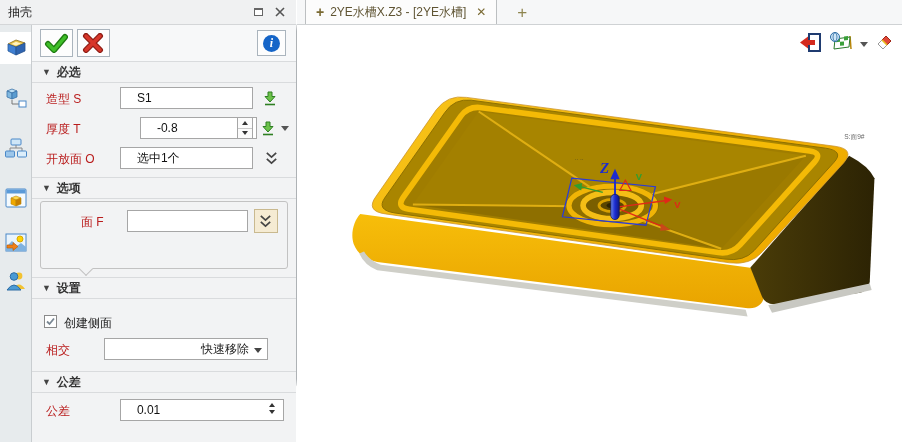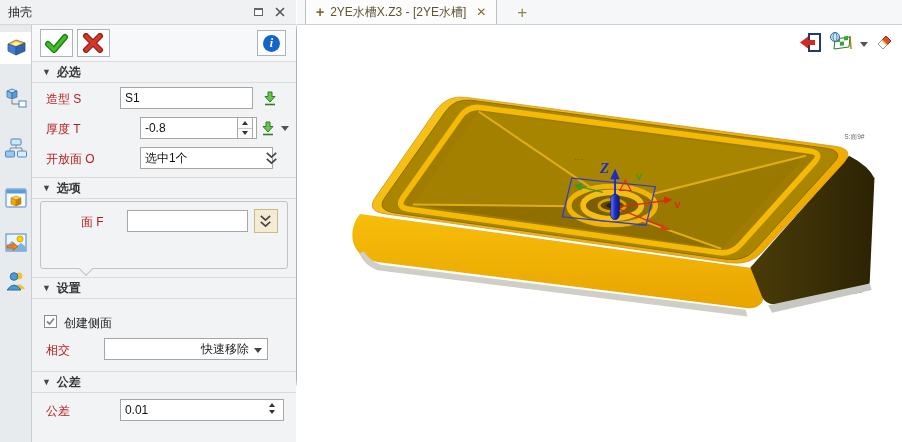--- a/index.html
+++ b/index.html
@@ -24,21 +24,21 @@
   .content { position:relative; width:265px; height:417px; background:#f2f3f4; overflow:hidden; }
   .toolbar { height:36px; display:flex; align-items:center; padding:0 6px 0 8px; background:#f7f8f9; }
   .tb-btn { width:33px; height:28px; border:1px solid #aab4bd; background:#fdfdfd; display:flex; align-items:center; justify-content:center; margin-right:4px; }
   .tb-btn.info { margin-left:auto; margin-right:4px; width:29px; height:26px; }
   .info-circle { width:17px; height:17px; border-radius:50%; background:#1565c8; color:#fff; font:italic bold 12px "Liberation Serif",serif; display:flex; align-items:center; justify-content:center; }
 
   .sec-hdr { height:22px; display:flex; align-items:center; padding-left:10px; border-top:1px solid #d9dbdd; border-bottom:1px solid #d9dbdd; background:#f2f3f4; font-weight:bold; color:#333; }
   .sec-hdr .marker { font-size:9px; margin-right:6px; color:#444; }
   .row { position:relative; height:30px; }
   .row .lbl { position:absolute; left:14px; top:8px; color:#b91c1c; }
-  .inp { position:absolute; top:4px; height:22px; border:1px solid #a6a6a6; background:#fff; font:12px "Liberation Sans","DejaVu Sans",sans-serif; padding:0 4px; color:#111; }
+  .inp { position:absolute; top:4px; height:22px; border:1px solid #a6a6a6; background:#fff; font:12px "Liberation Sans","DejaVu Sans",sans-serif; padding:0 16px; color:#111; }
   .spin-plain { position:absolute; width:12px; display:flex; flex-direction:column; align-items:center; justify-content:center; gap:3px; }
   .spin-boxed { position:absolute; width:16px; height:22px; border:1px solid #a6a6a6; background:#fbfbfb; display:flex; flex-direction:column; }
   .spin-boxed .half { flex:1; display:flex; align-items:center; justify-content:center; }
   .spin-boxed .half + .half { border-top:1px solid #c9c9c9; }
   .tri-up { width:0; height:0; border-left:3px solid transparent; border-right:3px solid transparent; border-bottom:4px solid #333; }
   .tri-dn { width:0; height:0; border-left:3px solid transparent; border-right:3px solid transparent; border-top:4px solid #333; }
   .caret { position:absolute; top:13px; width:0; height:0; border-left:4px solid transparent; border-right:4px solid transparent; border-top:5px solid #555; }
   .icon-slot { position:absolute; top:6px; width:18px; height:18px; display:flex; align-items:center; justify-content:center; }
   .chev-btn { position:absolute; top:3px; width:24px; height:24px; display:flex; align-items:center; justify-content:center; }
   .chev-btn.hl { background:#f5ebd3; border:1px solid #c9b98f; }
@@ -185,21 +185,21 @@
           <span class="icon-slot" style="left:227px">
             <svg width="16" height="16" viewBox="0 0 16 16">
                 <polygon points="8,12 3,6.5 6,6.5 6,2 10,2 10,6.5 13,6.5" fill="#6cc24a" stroke="#2e7f22"></polygon>
                 <path d="M3,14.5 H13" stroke="#2e7f22" stroke-width="1.6"></path>
               </svg>
           </span>
           <span class="caret" style="left:249px"></span>
         </div>
         <div class="row">
           <span class="lbl">开放面 O</span>
-          <input class="inp" style="left: 88px; width: 133px; margin-left: 20px;" value="选中1个">
+          <input class="inp" style="left: 88px; width: 133px;" value="选中1个">
           <span class="chev-btn" style="left:228px">
             <svg width="15" height="15" viewBox="0 0 16 16">
                 <path d="M3,2 L8,6.5 L13,2 M3,8.5 L8,13 L13,8.5" fill="none" stroke="#444" stroke-width="1.8"></path>
               </svg>
           </span>
         </div>
 
         <div class="sec-hdr" style="margin-top:4px">
           <span class="marker">▼</span>
           <span>选项</span>

